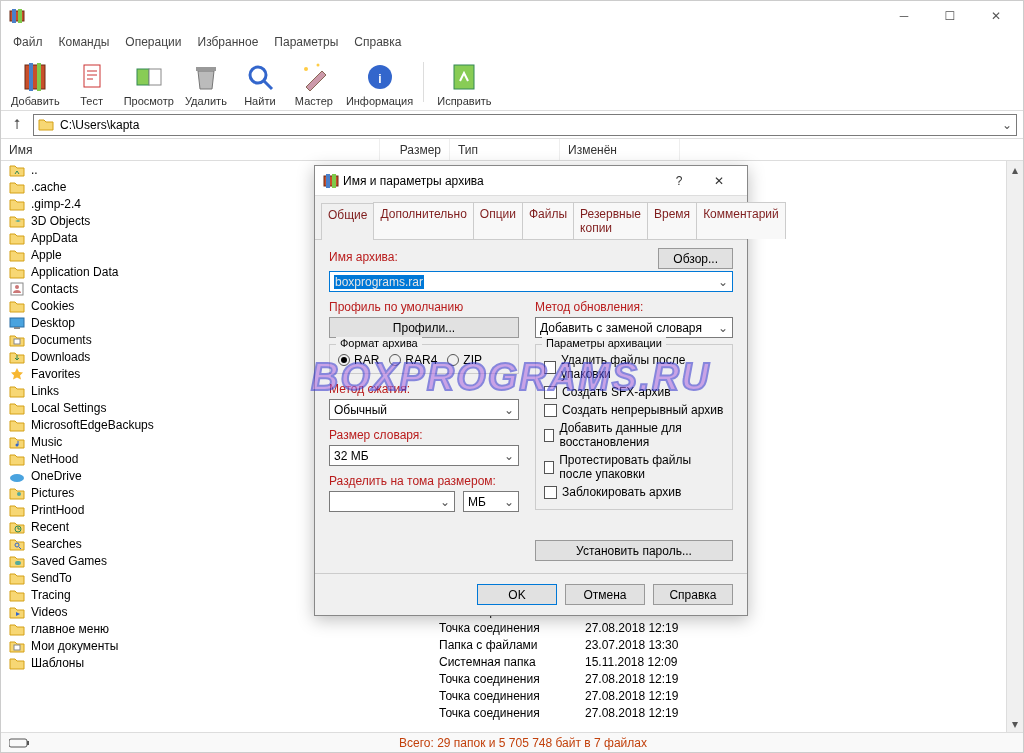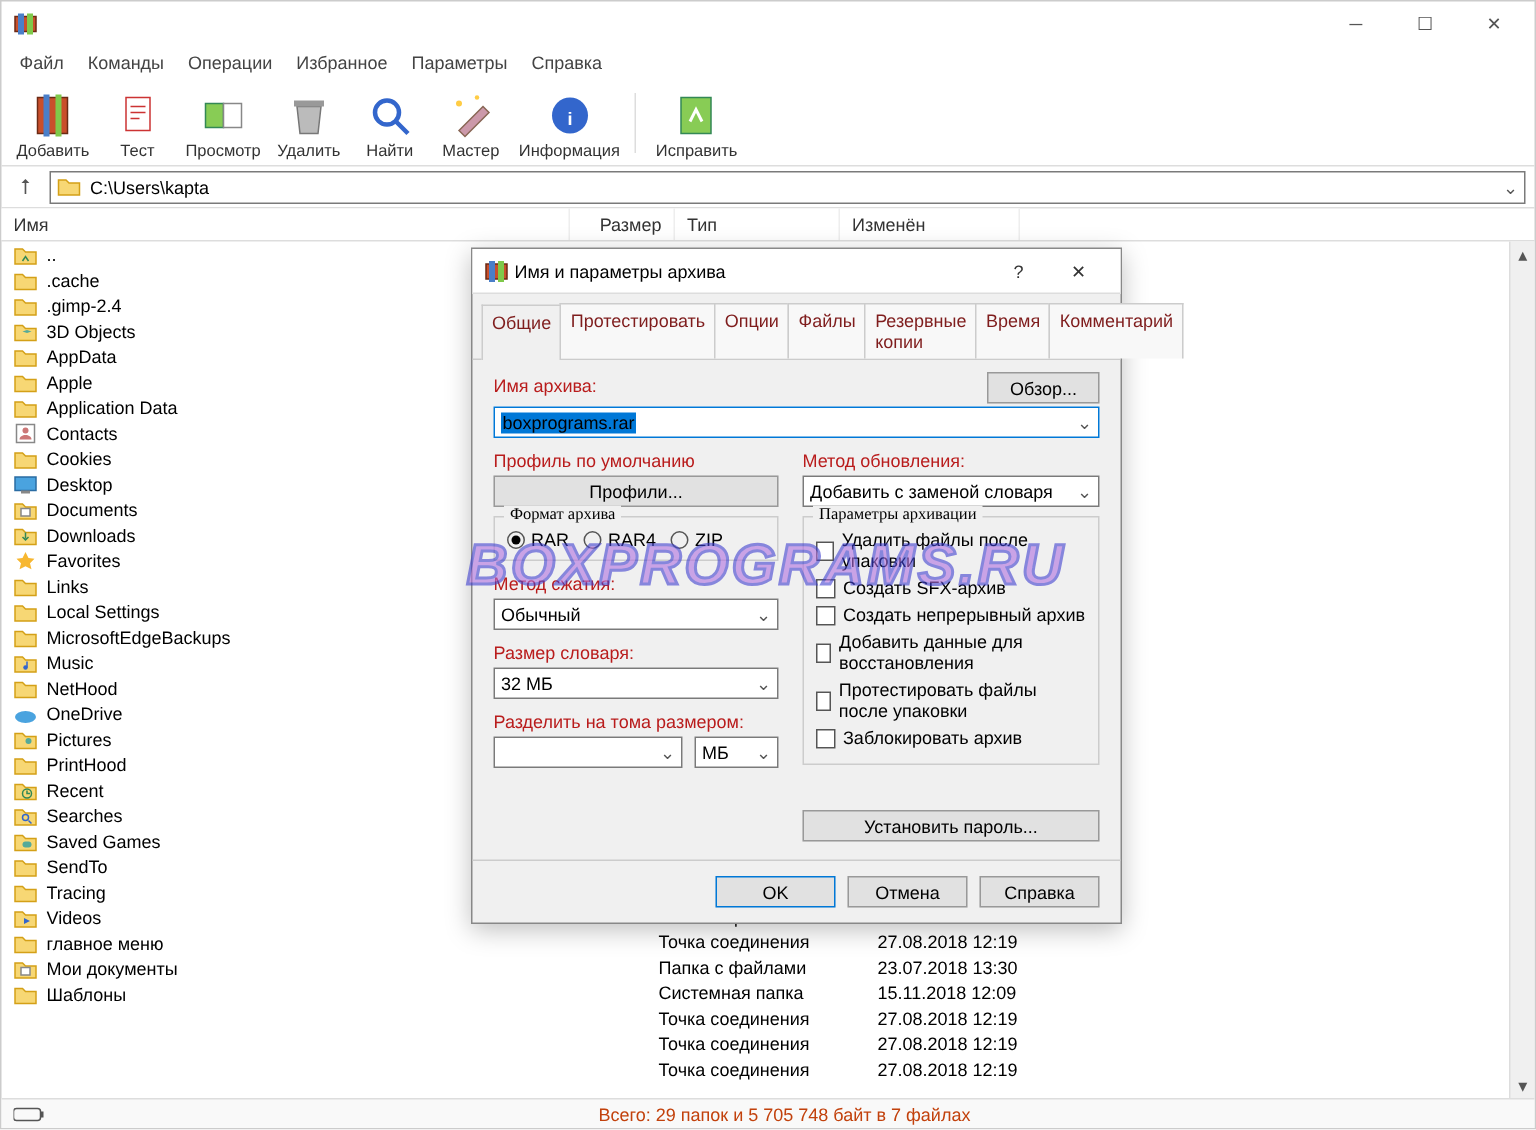--- a/index.html
+++ b/index.html
@@ -47,29 +47,29 @@
 .dlg-title .dlg-text { flex: 1; color: #000; padding-left: 4px; }
 .dlg-title .dlg-btn { width: 40px; text-align: center; color: #333; }
 .tabs { display: flex; padding: 6px 6px 0 6px; border-bottom: 1px solid #ccc; }
 .tab { padding: 4px 6px; border: 1px solid #ccc; border-bottom: none; background: #f8f8f8; margin-right: -1px; color: #7f1d1d; }
 .tab.active { background: #f0f0f0; position: relative; top: 1px; }
 .dlg-body { padding: 8px 14px; }
 .dlg-row { display: flex; align-items: center; gap: 8px; margin-bottom: 2px; }
 .dlg-label { color: #b91c1c; margin-bottom: 3px; }
 .dlg-input { height: 21px; border: 1px solid #7a7a7a; background: #fff; padding: 0 4px; display: flex; align-items: center; }
 .dlg-input.sel { border-color: #0078d7; }
-.dlg-input .sel-text { background: #0078d7; color: #000000; padding: 0 1px; }
+.dlg-input .sel-text { background: #0078d7; color: #e5e5e5; padding: 0 1px; }
 .dlg-input .chev { margin-left: auto; color: #555; }
 .dlg-btn2 { height: 21px; border: 1px solid #999; background: #e1e1e1; padding: 0 14px; display: flex; align-items: center; justify-content: center; }
 .dlg-btn2.primary { border-color: #0078d7; }
 .dlg-cols { display: flex; gap: 16px; margin-top: 6px; }
 .dlg-colA { width: 190px; }
 .dlg-colB { flex: 1; }
 .group { border: 1px solid #ccc; padding: 8px 8px 6px 8px; margin-bottom: 8px; position: relative; }
-.group .legend { position: absolute; top: -8px; left: 6px; background: #f0f0f0; padding: 0 4px; font-size: 11px; font-family: Liberation Serif, serif; }
+.group .legend { position: absolute; top: -8px; left: 6px; background: #f0f0f0; padding: 0 4px; font-size: 11px; }
 .radio-row { display: flex; gap: 10px; }
 .radio { display: flex; align-items: center; gap: 4px; }
 .radio .rdot { width: 12px; height: 12px; border: 1px solid #555; border-radius: 50%; display: flex; align-items: center; justify-content: center; }
 .radio.active .rdot::after { content: ''; width: 6px; height: 6px; background: #000; border-radius: 50%; }
 .check { display: flex; align-items: center; gap: 5px; margin-bottom: 4px; }
 .check .cbox { width: 13px; height: 13px; border: 1px solid #555; background: #fff; }
 .dlg-footer { display: flex; justify-content: flex-end; gap: 8px; padding: 10px 14px; border-top: 1px solid #ccc; margin-top: 4px; }
 .watermark { position: absolute; left: 310px; top: 355px; font-family: Arial, sans-serif; font-size: 38px; font-weight: 900; font-style: italic; letter-spacing: 2px; color: #b070e0; -webkit-text-stroke: 2px #4040d0; opacity: 0.6; z-index: 20; pointer-events: none; }
 .fi-folder { fill: #f7d774; stroke: #d4a017; }
 </style>
@@ -529,21 +529,21 @@
           <rect x="1" y="3" width="14" height="10" fill="#c94f2b" stroke="#6b2a14"></rect>
           <rect x="3" y="1" width="4" height="14" fill="#4a7fc9"></rect>
           <rect x="9" y="1" width="4" height="14" fill="#7fc94a"></rect>
         </svg>
       <div class="dlg-text">Имя и параметры архива</div>
       <div class="dlg-btn">?</div>
       <div class="dlg-btn">✕</div>
     </div>
     <div class="tabs" id="tabs">
         <div class="tab active">Общие</div>
-        <div class="tab">Протестировать</div>
+        <div class="tab">Дополнительно</div>
         <div class="tab">Опции</div>
         <div class="tab">Файлы</div>
         <div class="tab">Резервные копии</div>
         <div class="tab">Время</div>
         <div class="tab">Комментарий</div>
       </div>
     <div class="dlg-body">
       <div class="dlg-row">
         <div class="dlg-label" style="flex:1">Имя архива:</div>
         <div class="dlg-btn2">Обзор...</div>

